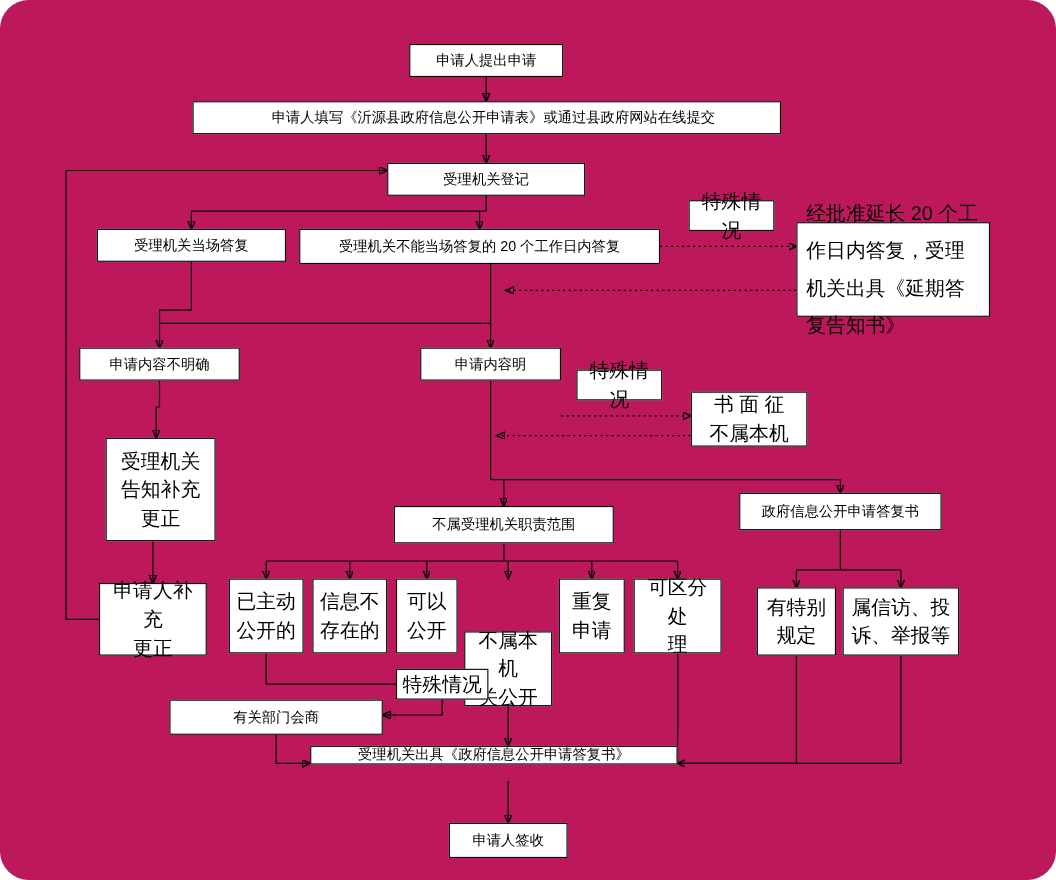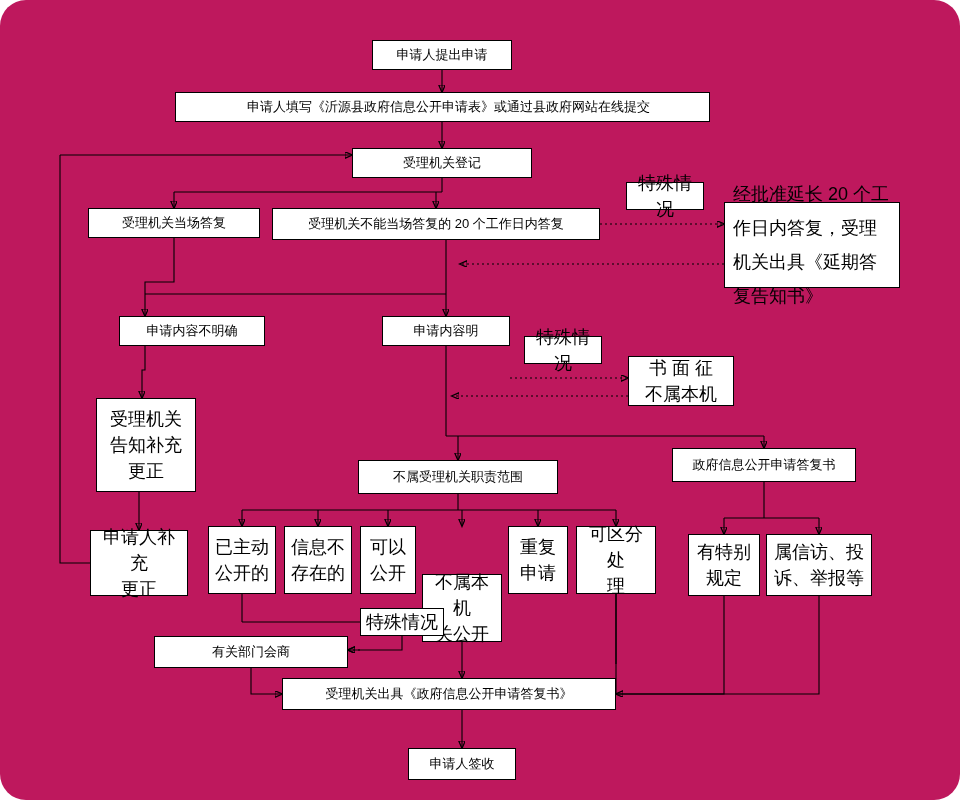--- a/index.html
+++ b/index.html
@@ -136,21 +136,21 @@
     <line x1="462" y1="710" x2="462" y2="748" marker-end="url(#arrow)"></line>
   </svg>
 
   <div class="node" style="left:372px;top:40px;width:140px;height:30px;">申请人提出申请</div>
   <div class="node" style="left:175px;top:92px;width:535px;height:30px;padding-left:16px;">申请人填写《沂源县政府信息公开申请表》或通过县政府网站在线提交</div>
   <div class="node" style="left:352px;top:148px;width:180px;height:30px;">受理机关登记</div>
   <div class="node" style="left:88px;top:208px;width:172px;height:30px;">受理机关当场答复</div>
   <div class="node" style="left:272px;top:208px;width:328px;height:32px;">受理机关不能当场答复的 20 个工作日内答复</div>
   <div class="node small" style="left:626px;top:182px;width:78px;height:28px;">特殊情况</div>
   <div class="node small" style="left:724px;top:202px;width:176px;height:86px;padding:0 8px;text-align:left;justify-content:flex-start;line-height:1.9;">经批准延长 20 个工作日内答复，受理机关出具《延期答复告知书》</div>
-  <div class="node" style="left:72px;top:316px;width:146px;height:30px;margin-left:47px;">申请内容不明确</div>
+  <div class="node" style="left:72px;top:316px;width:146px;height:30px;">申请内容不明确</div>
   <div class="node" style="left:382px;top:316px;width:128px;height:30px;">申请内容明</div>
   <div class="node small" style="left:524px;top:336px;width:78px;height:28px;">特殊情况</div>
   <div class="node small" style="left:628px;top:356px;width:106px;height:50px;">书 面 征
 不属本机</div>
   <div class="node small" style="left:96px;top:398px;width:100px;height:94px;">受理机关
 告知补充
 更正</div>
   <div class="node small" style="left:90px;top:530px;width:98px;height:66px;">申请人补充
 更正</div>
   <div class="node" style="left:358px;top:460px;width:200px;height:34px;">不属受理机关职责范围</div>
@@ -166,16 +166,16 @@
   <div class="node small" style="left:576px;top:526px;width:80px;height:68px;">可区分处
 理</div>
   <div class="node small" style="left:508px;top:526px;width:60px;height:68px;">重复
 申请</div>
   <div class="node small" style="left:688px;top:534px;width:72px;height:62px;">有特别
 规定</div>
   <div class="node small" style="left:766px;top:534px;width:106px;height:62px;">属信访、投
 诉、举报等</div>
   <div class="node small" style="left:360px;top:608px;width:84px;height:28px;">特殊情况</div>
   <div class="node" style="left:154px;top:636px;width:194px;height:32px;">有关部门会商</div>
-  <div class="node" style="left:282px;top:678px;width:334px;height:32px;">受理机关出具《政府信息公开申请答复书》</div>
+  <div class="node" style="left:282px;top:678px;width:334px;height:17px;">受理机关出具《政府信息公开申请答复书》</div>
   <div class="node" style="left:408px;top:748px;width:108px;height:32px;">申请人签收</div>
 
 </div>
 
 </body></html>

